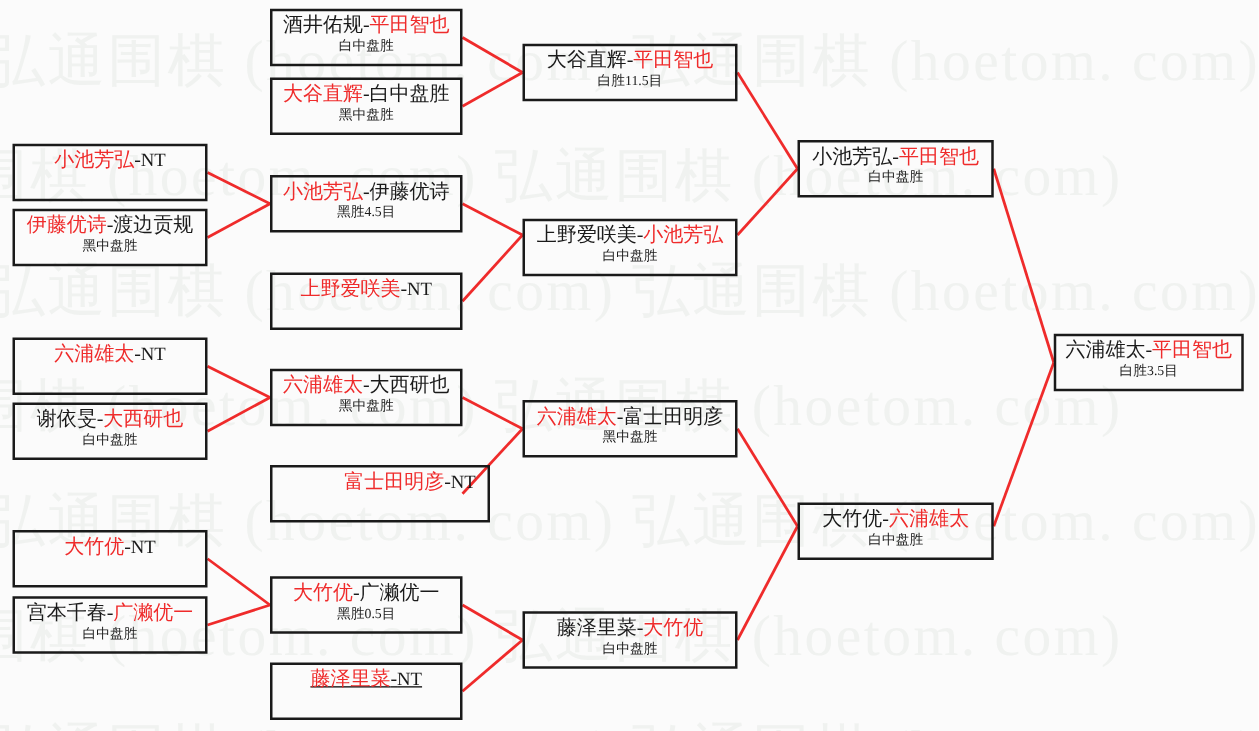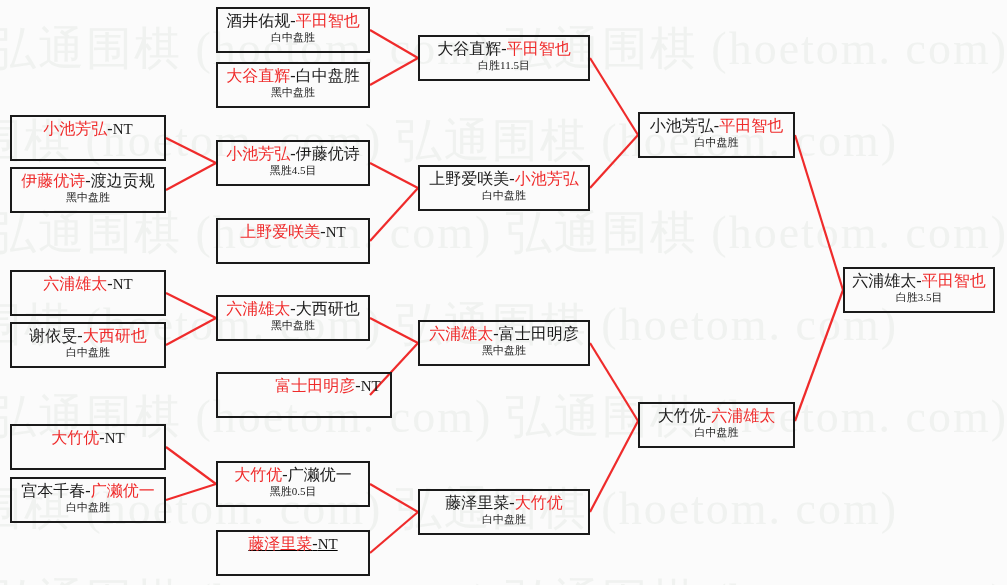--- a/index.html
+++ b/index.html
@@ -125,21 +125,21 @@
         <div class="pairing"><span class="w">小池芳弘</span><span class="sep">-</span><span class="l">伊藤优诗</span></div>
         <div class="result">黑胜4.5目</div>
       </div>
       <div class="match-box" style="left: 216px; top: 218px; width: 154px; height: 46px; border-color: rgb(26, 26, 26);">
         <div class="pairing"><span class="w">上野爱咲美</span><span class="sep">-</span><span class="nt">NT</span></div>
       </div>
       <div class="match-box" style="left: 418px; top: 35px; width: 172px; height: 46px; border-color: rgb(26, 26, 26);">
         <div class="pairing"><span class="l">大谷直辉</span><span class="sep">-</span><span class="w">平田智也</span></div>
         <div class="result">白胜11.5目</div>
       </div>
-      <div class="match-box" style="left: 418px; top: 165px; width: 172px; height: 46px; border-color: rgb(26, 26, 26);">
+      <div class="match-box" style="left: 418px; top: 175px; width: 172px; height: 46px; border-color: rgb(26, 26, 26);">
         <div class="pairing"><span class="l">上野爱咲美</span><span class="sep">-</span><span class="w">小池芳弘</span></div>
         <div class="result">白中盘胜</div>
       </div>
       <div class="match-box" style="left: 638px; top: 112px; width: 157px; height: 46px; border-color: rgb(26, 26, 26);">
         <div class="pairing"><span class="l">小池芳弘</span><span class="sep">-</span><span class="w">平田智也</span></div>
         <div class="result">白中盘胜</div>
       </div>
       <div class="match-box" style="left: 10px; top: 270px; width: 156px; height: 46px; border-color: rgb(26, 26, 26);">
         <div class="pairing"><span class="w">六浦雄太</span><span class="sep">-</span><span class="nt">NT</span></div>
       </div>

